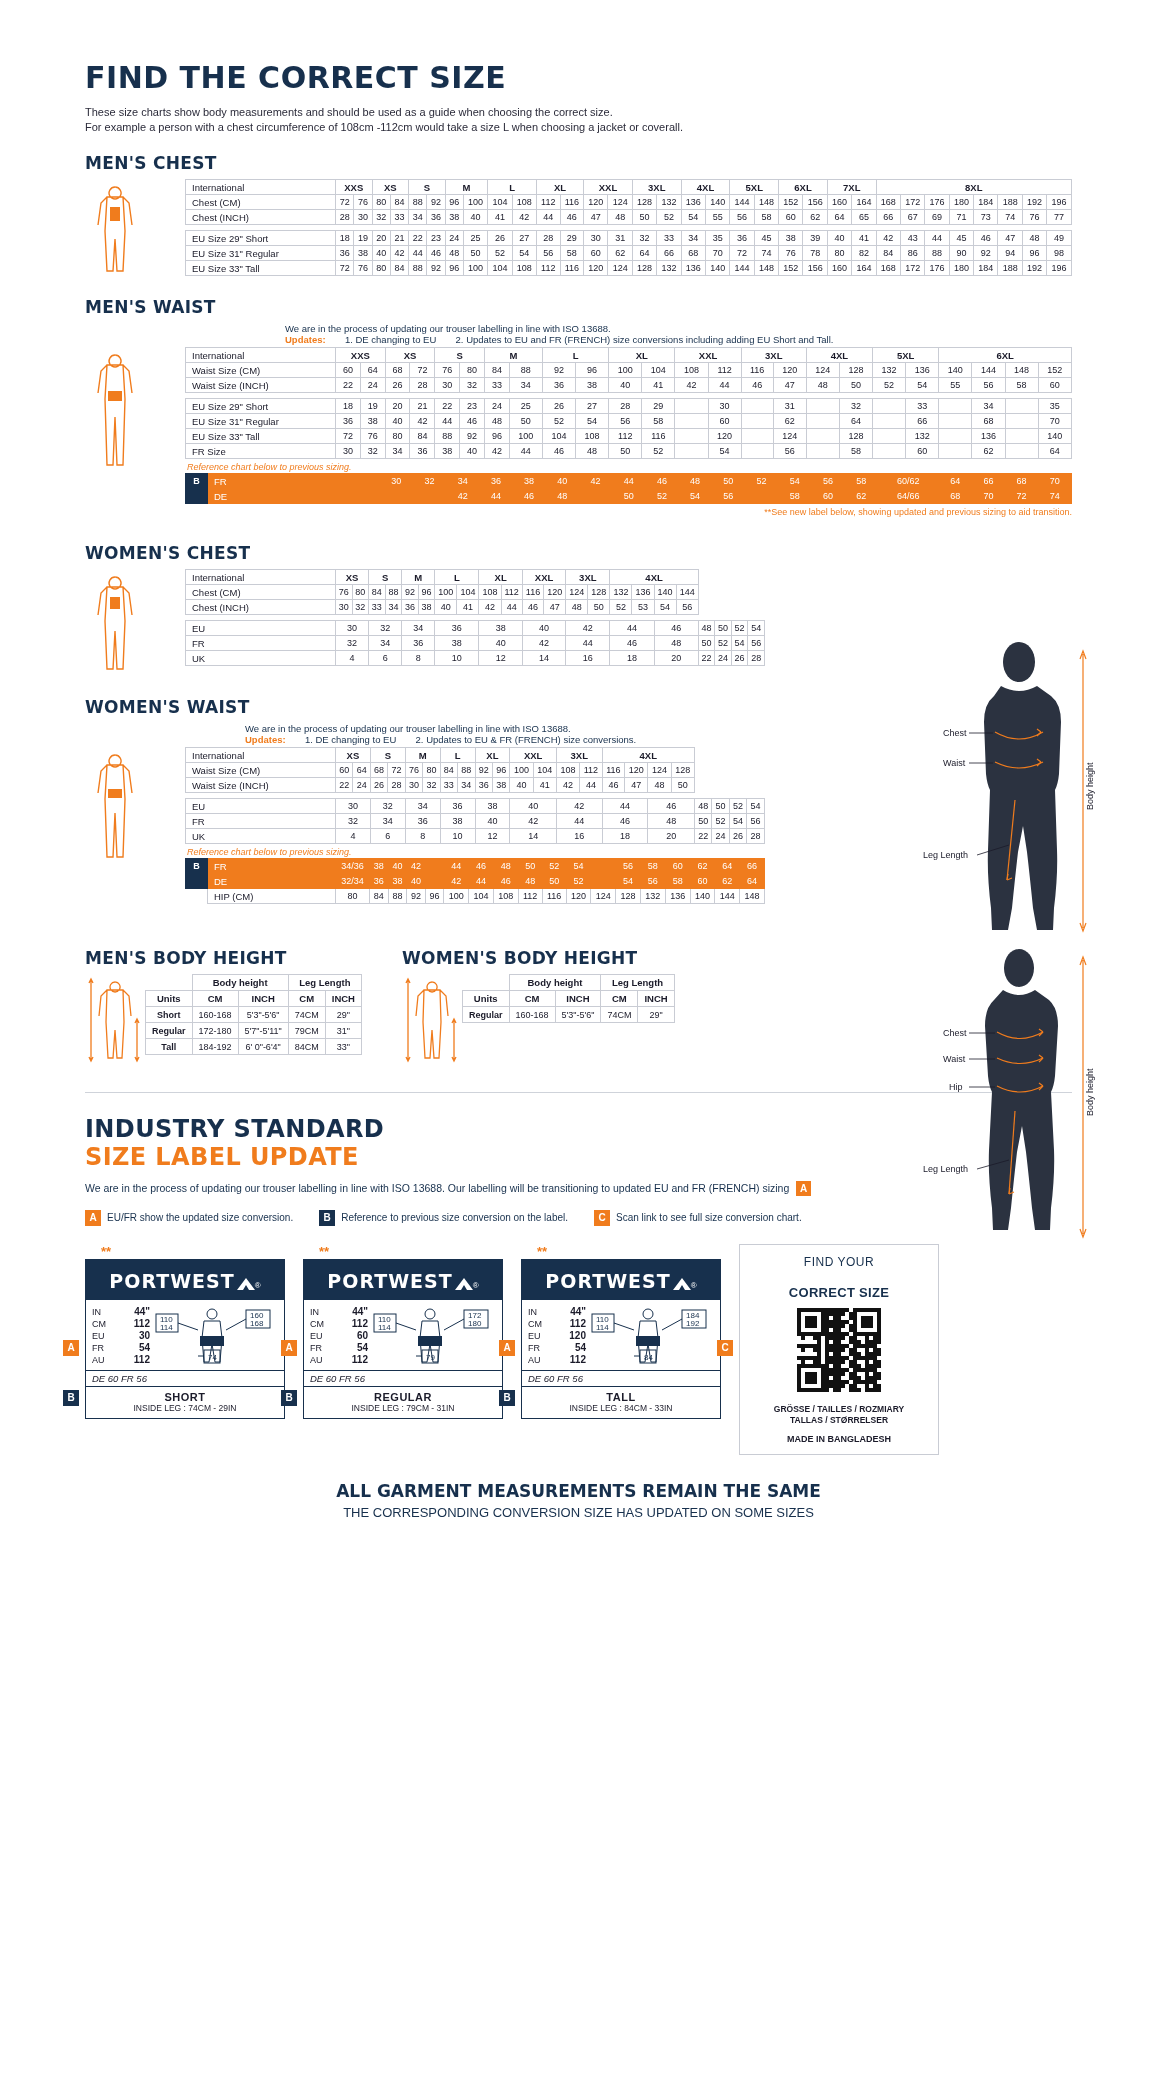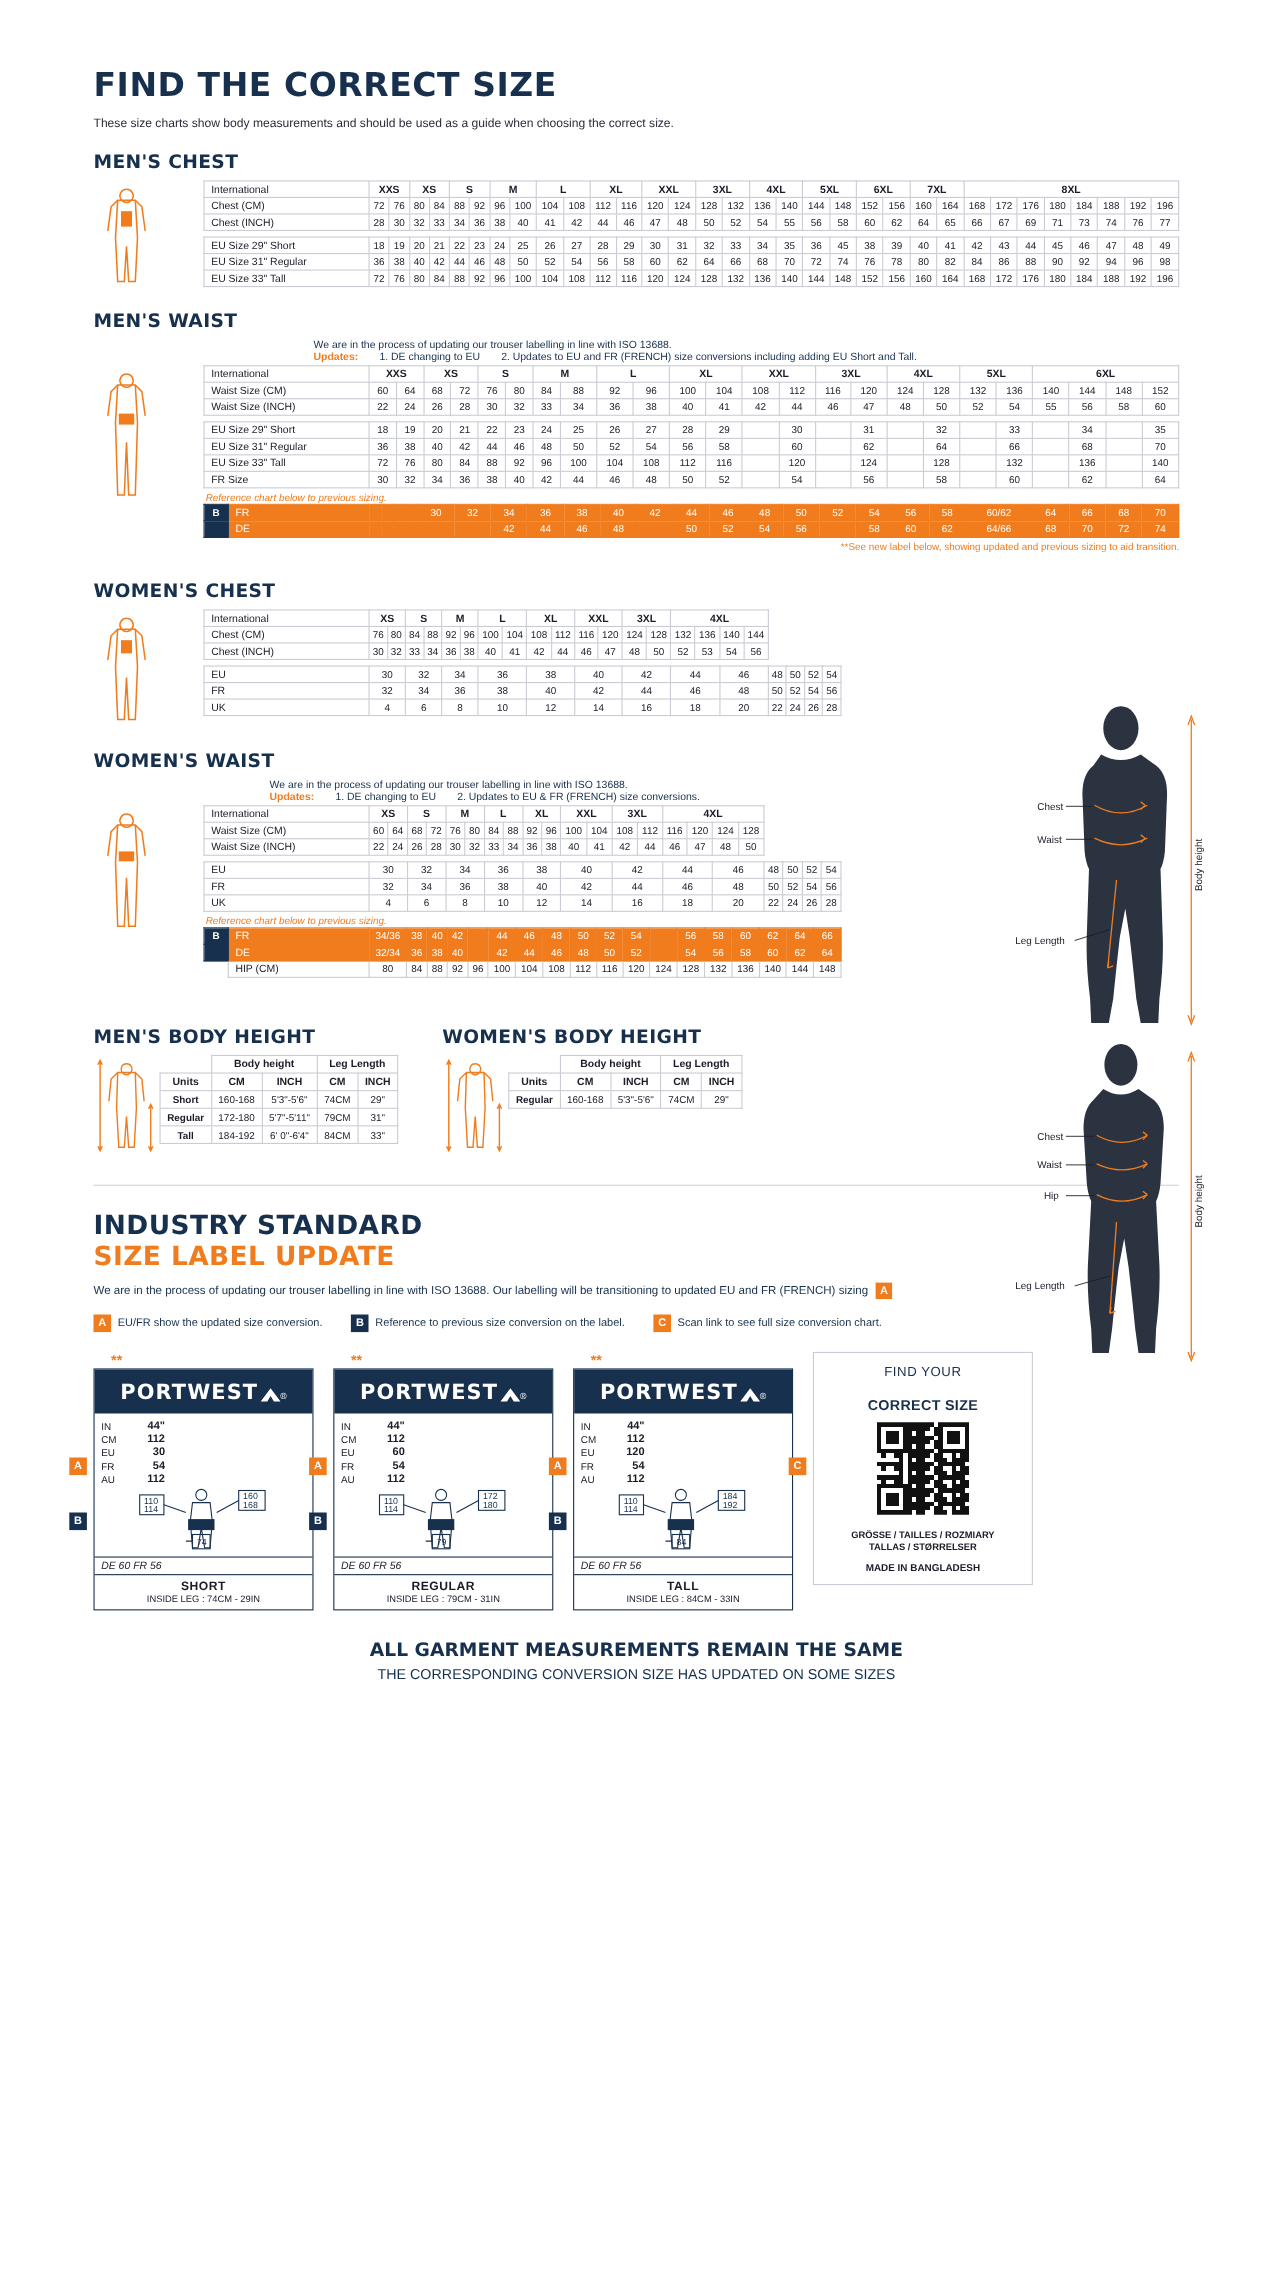--- a/index.html
+++ b/index.html
@@ -66,21 +66,21 @@
   .tagA { background:#f07c1d; }
   .tagB { background:#17304d; }
   .tagC { background:#f07c1d; }
 
   .labels-row { display:flex; gap:18px; align-items:flex-start; }
   .label-card { width:200px; position:relative; }
   .asterisk { color:#f07c1d; font-size:13px; font-weight:bold; margin-left:16px; }
   .label-box { border:1px solid #17304d; background:#fff; }
   .label-top { background:#17304d; color:#fff; text-align:center; padding:10px 0 8px 0; }
   .brand { font-family:"DejaVu Sans", sans-serif; font-weight:bold; font-size:19px; letter-spacing:1px; }
-  .label-body { display:flex; padding:6px 6px 2px 6px; font-size:9px;flex-direction:column; }
+  .label-body { display:flex; padding:6px 6px 2px 6px; font-size:9px; }
   .lb-left { width:58px; }
   .lb-left div { display:flex; justify-content:space-between; line-height:12px; }
   .lb-left .k { font-weight:normal; }
   .lb-left .v { font-weight:bold; font-size:10px; }
   .lb-mid { flex:1; display:flex; justify-content:center; align-items:flex-start; }
   .label-de { border-top:1px solid #17304d; font-size:9.5px; padding:2px 6px; font-style:italic; }
   .label-foot { border-top:1px solid #17304d; text-align:center; padding:4px 2px 5px 2px; }
   .label-foot .big { font-weight:bold; font-size:11px; letter-spacing:0.5px; }
   .label-foot .small { font-size:8.5px; }
   .side-tag { position:absolute; left:-22px; width:16px; height:16px; color:#fff; font-weight:bold; font-size:10px; text-align:center; line-height:16px; }
@@ -98,20 +98,21 @@
   .body-figs { position:absolute; right:60px; top:640px; width:200px; }
 </style>
 </head>
 <body>
 
 <div class="page">
 
   <h1 class="title">FIND THE CORRECT SIZE</h1>
   <div class="intro">
     <div>These size charts show body measurements and should be used as a guide when choosing the correct size.</div>
+    <div>For example a person with a chest circumference of 108cm -112cm would take a size L when choosing a jacket or coverall.</div>
   </div>
 
   <h2 class="section">MEN'S CHEST</h2>
   <div class="block row-flex">
     <div class="fig">
       <svg width="60" height="100" viewBox="0 0 60 100">
         <g fill="none" stroke="#f07c1d" stroke-width="1.4">
           <path d="M30 8 a6 6 0 1 0 0.1 0 M22 18 L16 24 L13 46 M38 18 L44 24 L47 46 M22 18 L38 18 L40 52 L38 92 L32 92 L30 60 L28 92 L22 92 L20 52 Z"></path>
         </g>
         <rect x="25" y="28" width="10" height="14" fill="#f07c1d"></rect>

